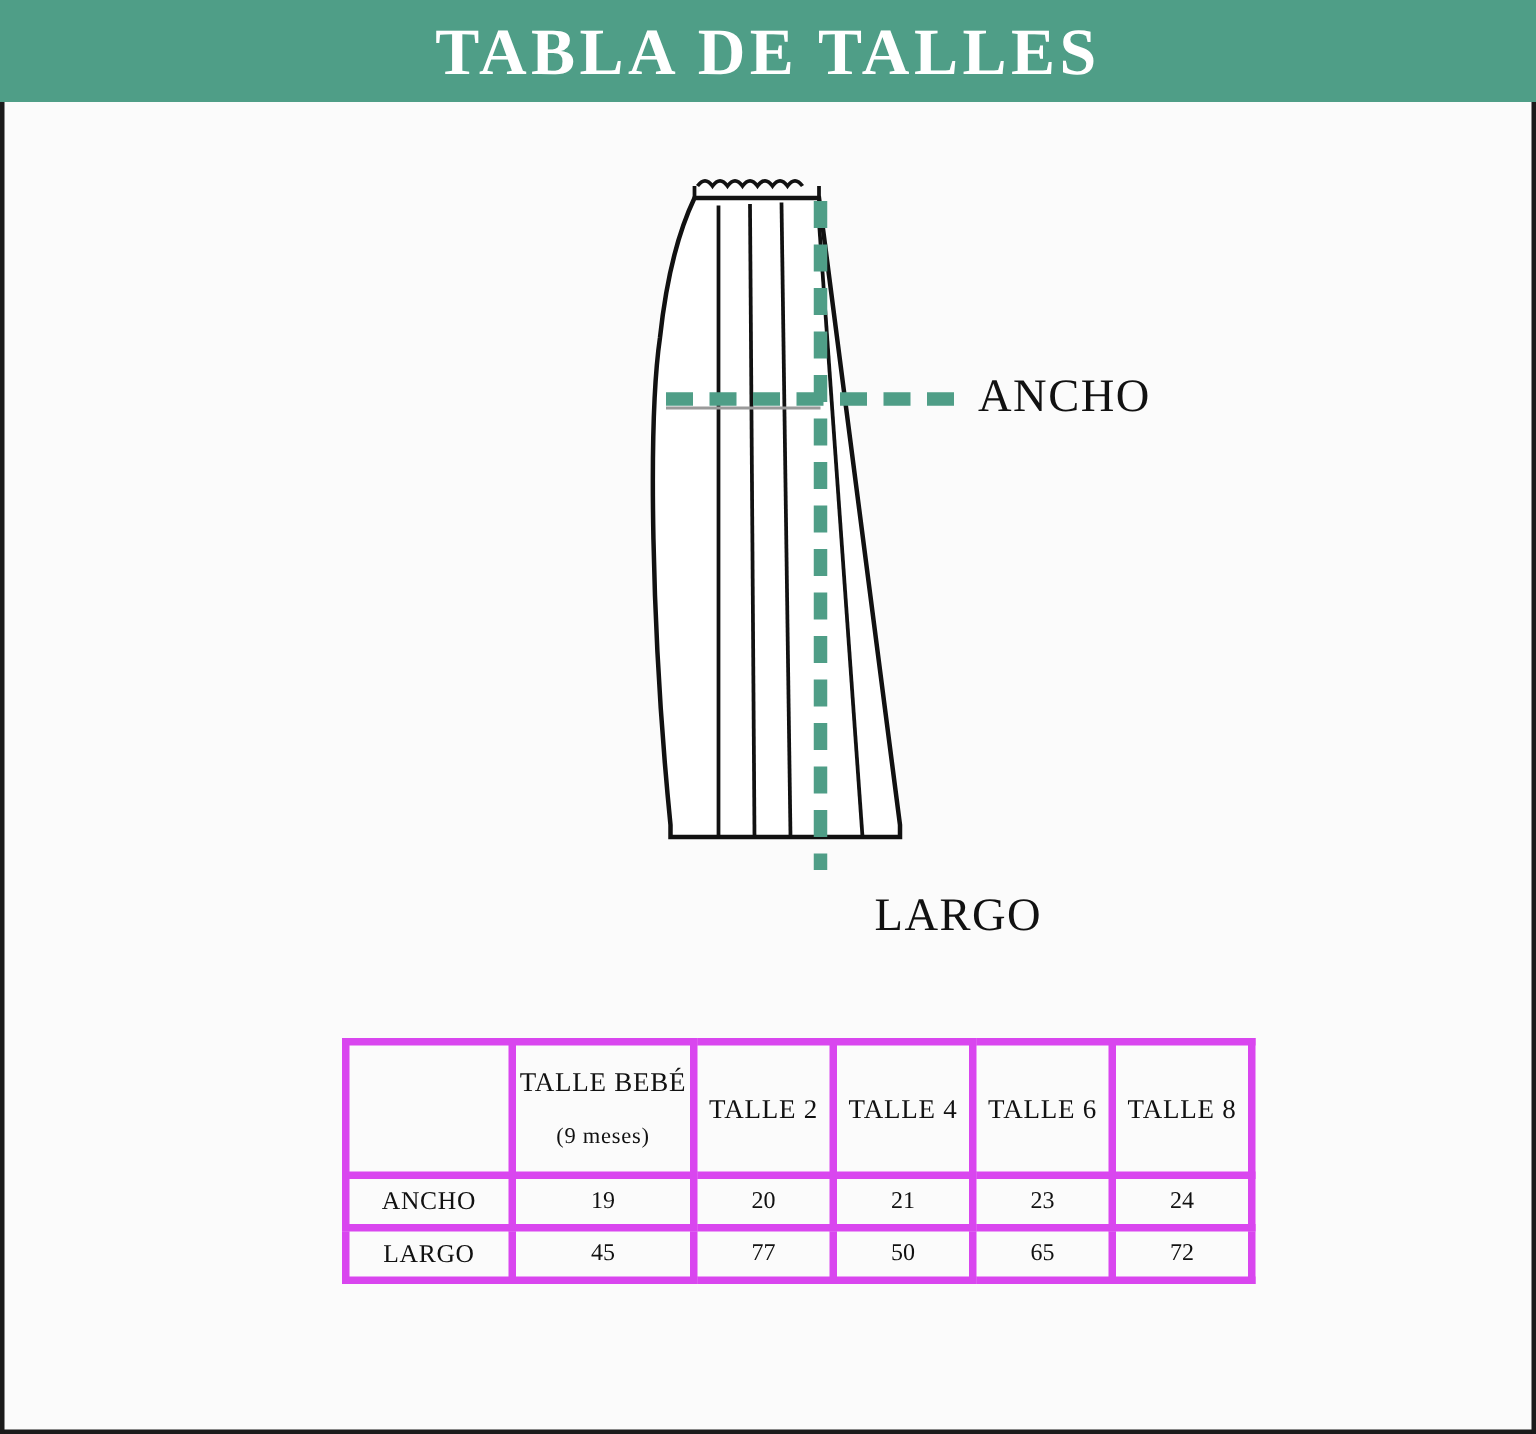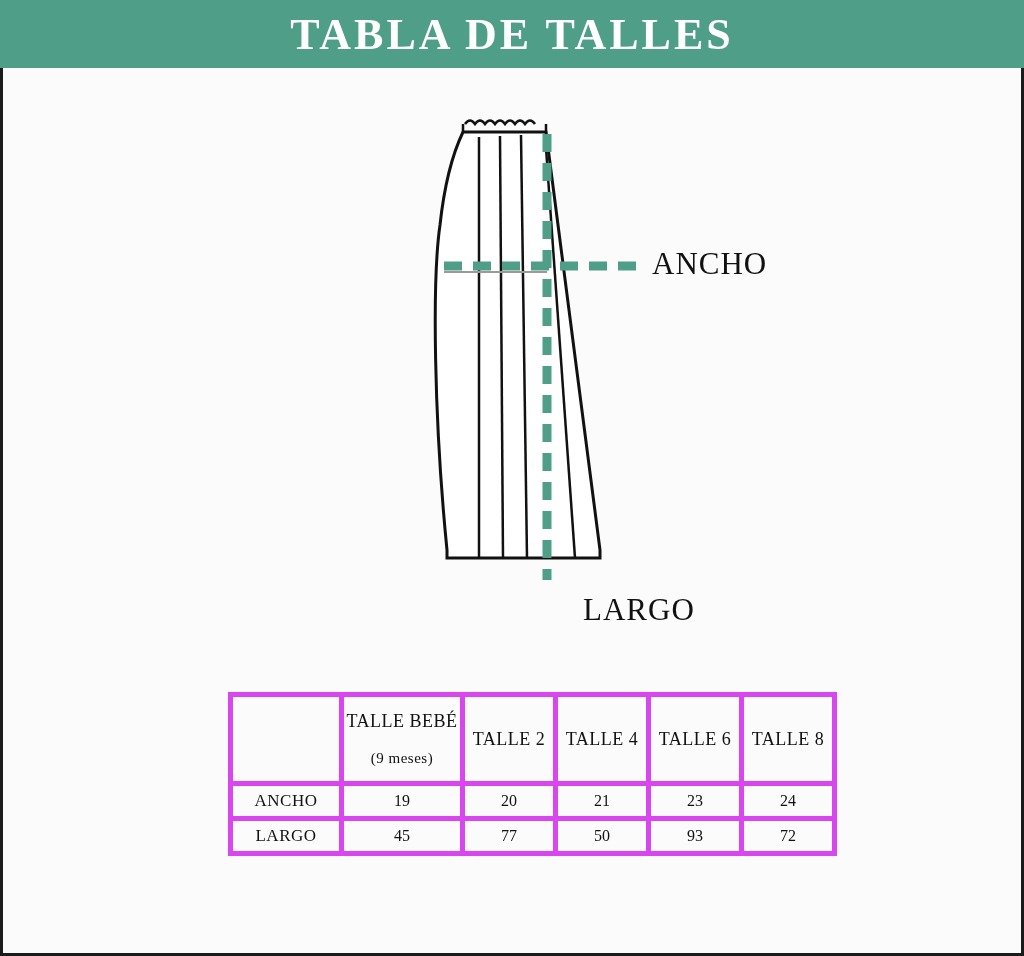--- a/index.html
+++ b/index.html
@@ -222,21 +222,21 @@
           <td>20</td>
           <td>21</td>
           <td>23</td>
           <td>24</td>
         </tr>
         <tr>
           <td class="row-label">LARGO</td>
           <td>45</td>
           <td>77</td>
           <td>50</td>
-          <td>93</td>
+          <td>65</td>
           <td>72</td>
         </tr>
       </tbody>
     </table>
   </div>
 
 
 </div>
 
 </body></html>

